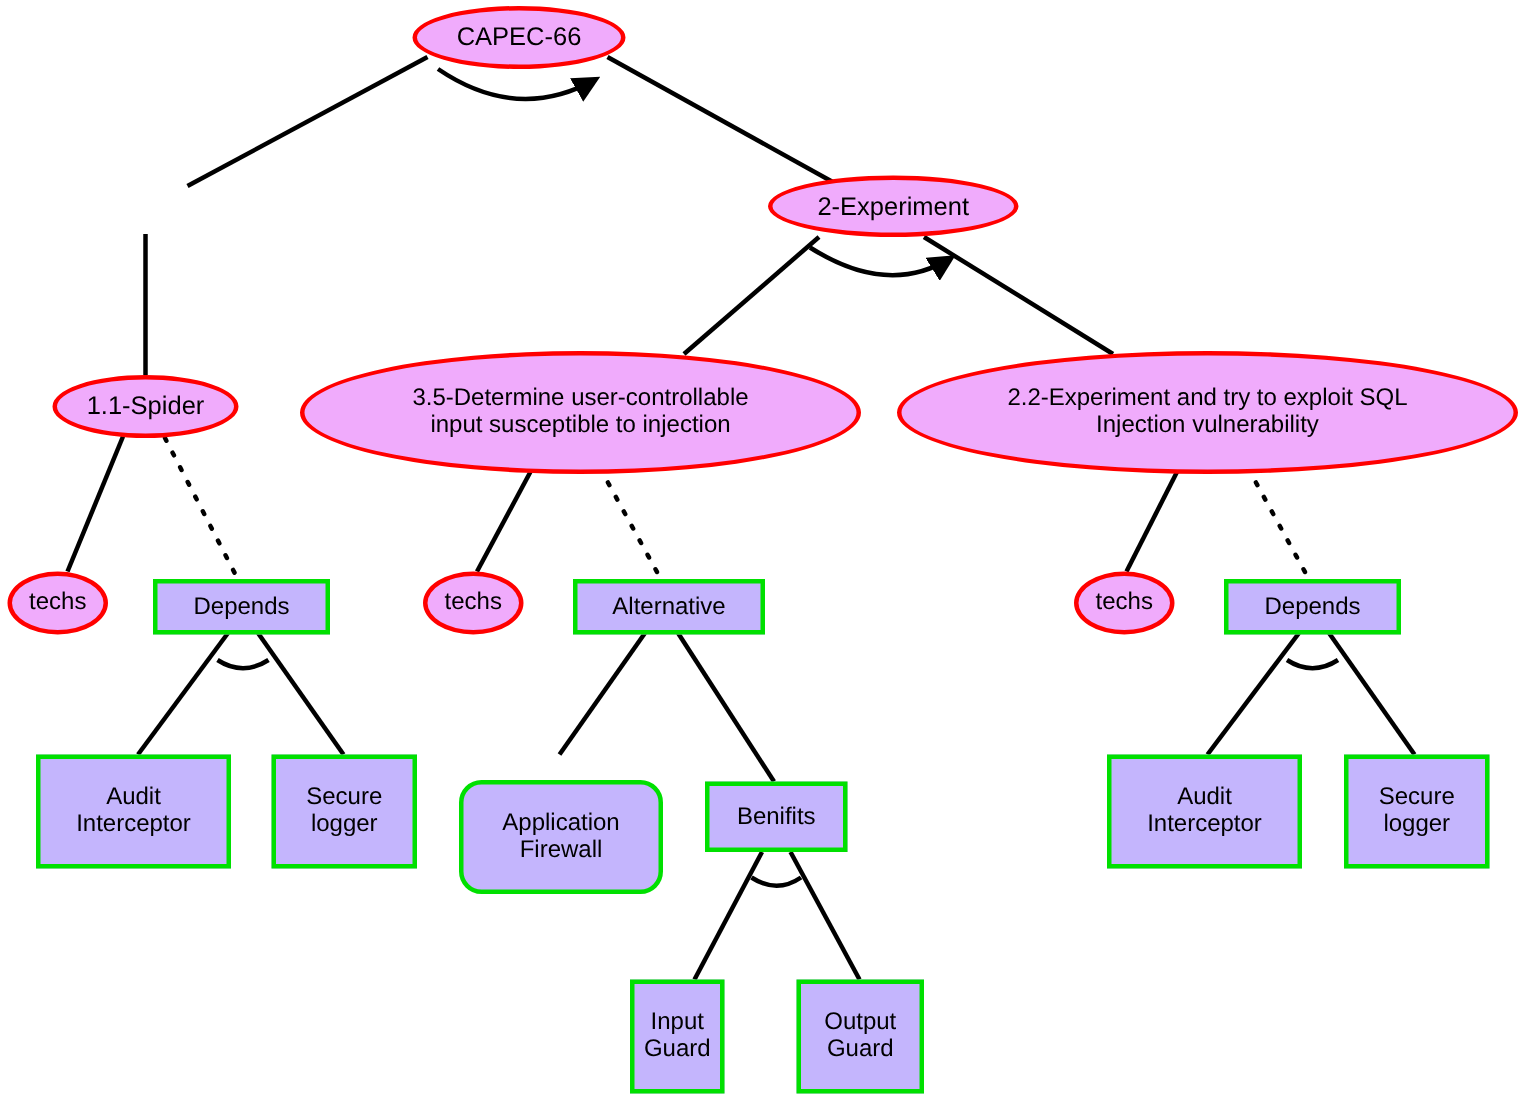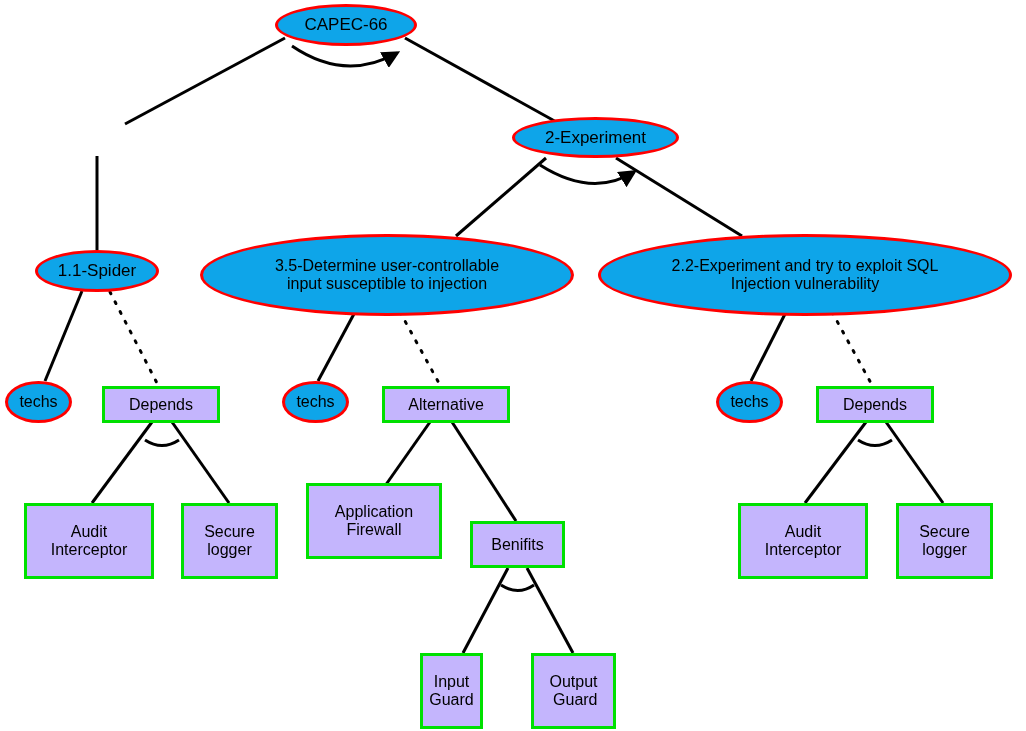--- a/index.html
+++ b/index.html
@@ -34,21 +34,21 @@
     justify-content: center;
     text-align: center;
     color: #000000;
     line-height: 1.12;
     z-index: 5;
     background: transparent;
   }
   .ellipse {
     border: 3px solid #ff0000;
     border-radius: 50%;
-    background: #0ea5e9;
+    background: #f0abfc;
   }
   .rect {
     border: 3px solid #00e000;
     background: #c4b5fd;
   }
   .lbl {
     display: block;
     white-space: pre-line;
     padding: 0 4px;
   }
@@ -153,21 +153,21 @@
   <div class="node rect fs16" style="left:24px; top:503px; width:130px; height:76px;">
     <span class="lbl">Audit
 Interceptor</span>
   </div>
 
   <div class="node rect fs16" style="left:181px; top:503px; width:97px; height:76px;">
     <span class="lbl">Secure
 logger</span>
   </div>
 
-  <div class="node rect fs16" style="left:306px; top:483px; width:136px; height:76px;">
+  <div class="node rect fs16" style="left:306px; top:520px; width:136px; height:76px;border-radius:15px;">
     <span class="lbl">Application
 Firewall</span>
   </div>
 
   <div class="node rect fs16" style="left:470px; top:521px; width:95px; height:47px;">
     <span class="lbl">Benifits</span>
   </div>
 
   <div class="node rect fs16" style="left:738px; top:503px; width:130px; height:76px;">
     <span class="lbl">Audit
@@ -177,18 +177,18 @@
   <div class="node rect fs16" style="left:896px; top:503px; width:97px; height:76px;">
     <span class="lbl">Secure
 logger</span>
   </div>
 
   <div class="node rect fs16" style="left:420px; top:653px; width:63px; height:76px;">
     <span class="lbl">Input
 Guard</span>
   </div>
 
-  <div class="node rect fs16" style="left:531px; top:653px; width:85px; height:76px;text-align:right;">
+  <div class="node rect fs16" style="left:531px; top:653px; width:85px; height:76px;">
     <span class="lbl">Output
 Guard</span>
   </div>
 
 </div>
 
 </body></html>

